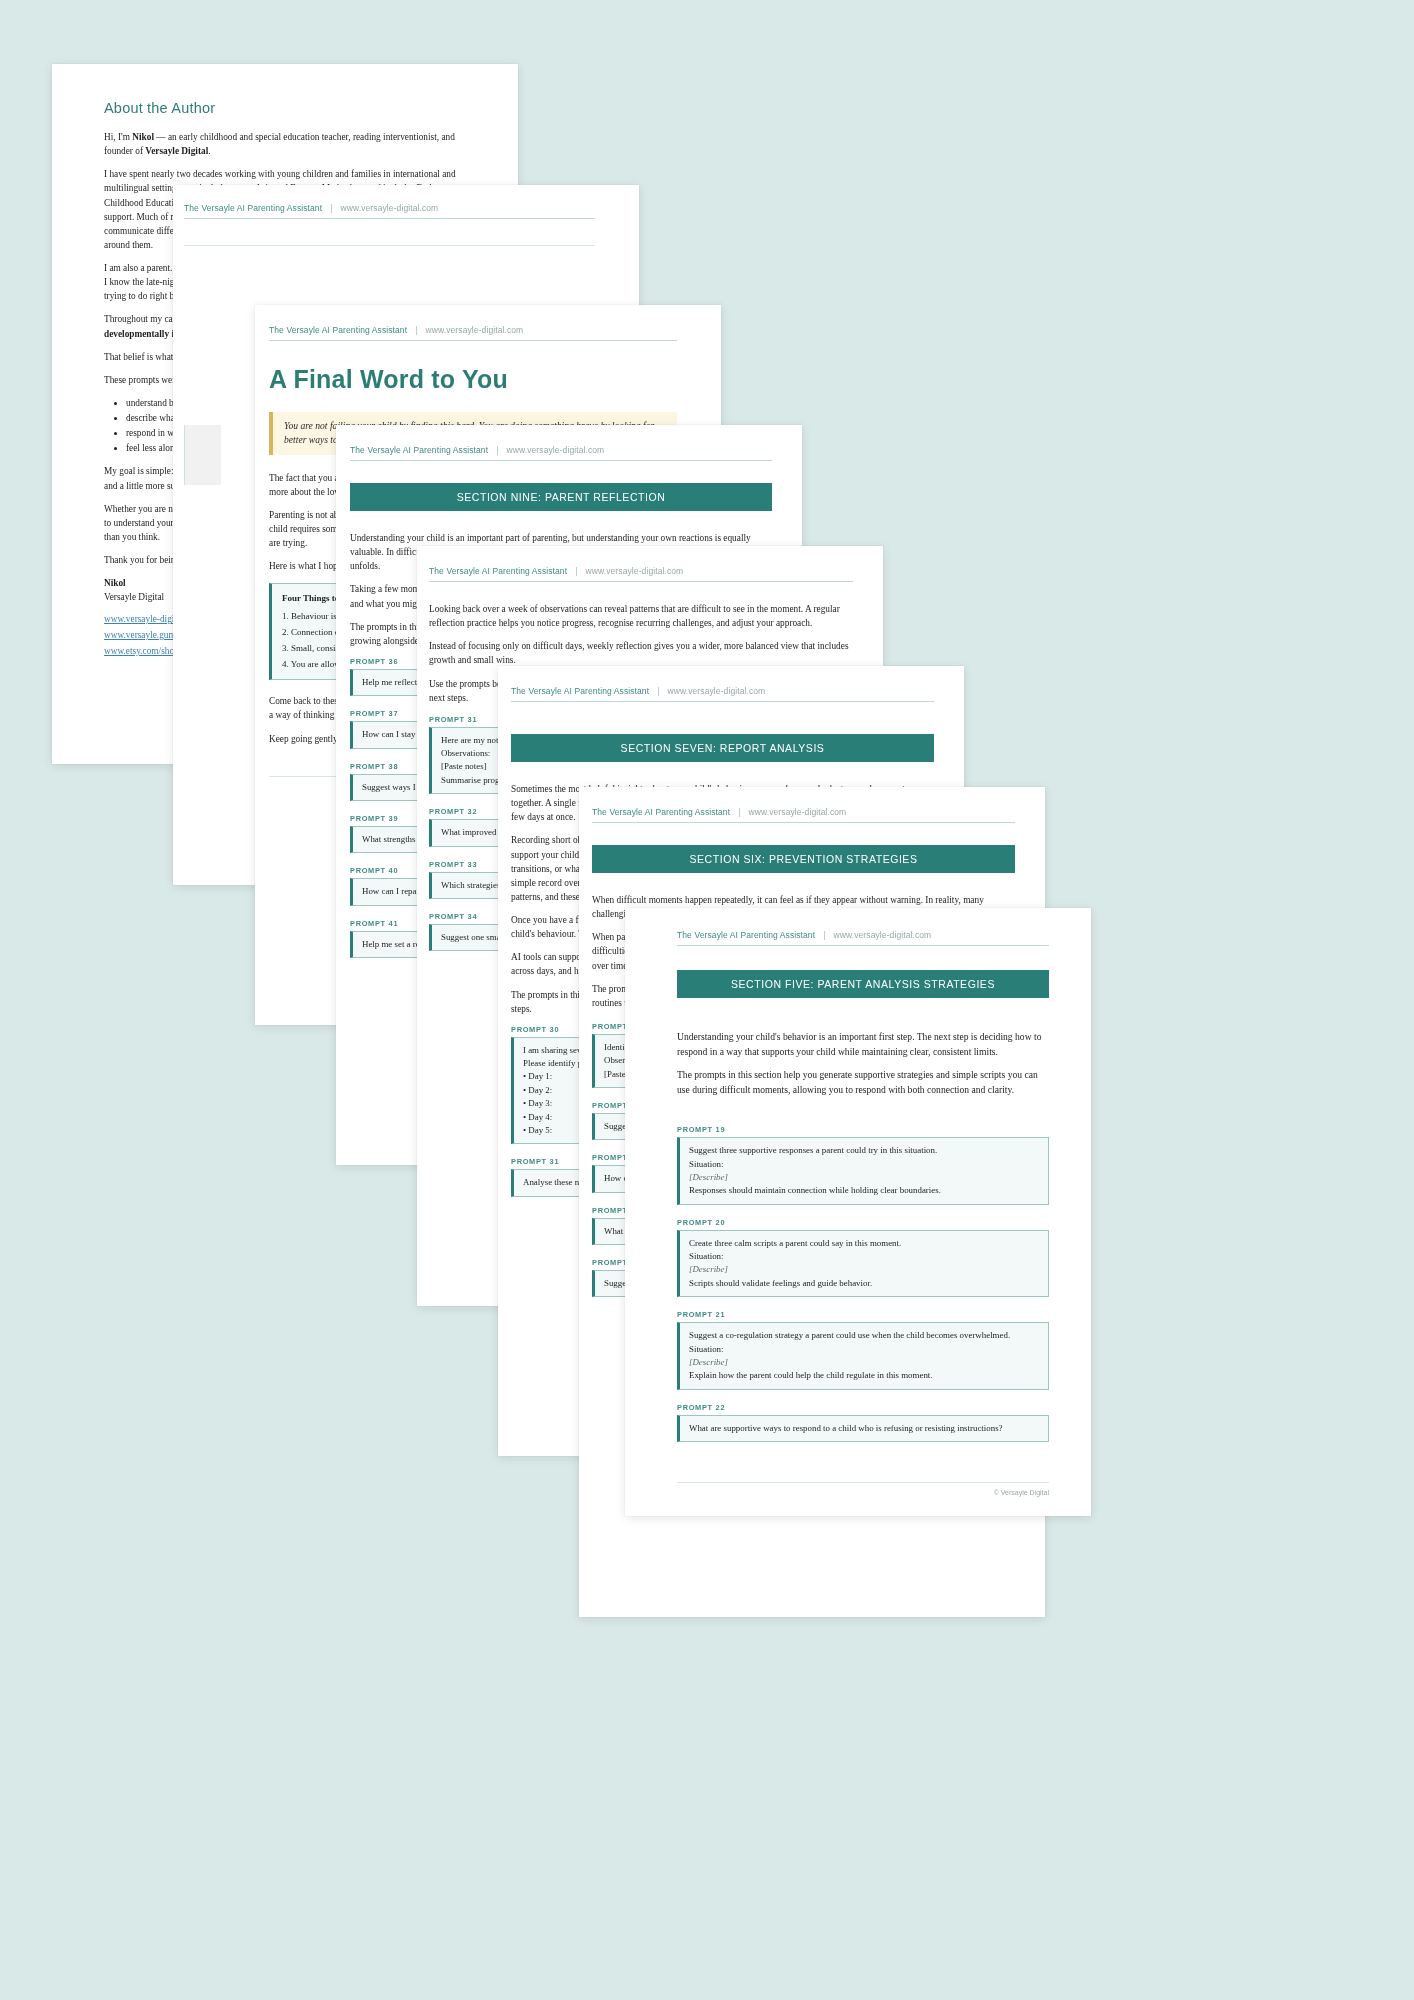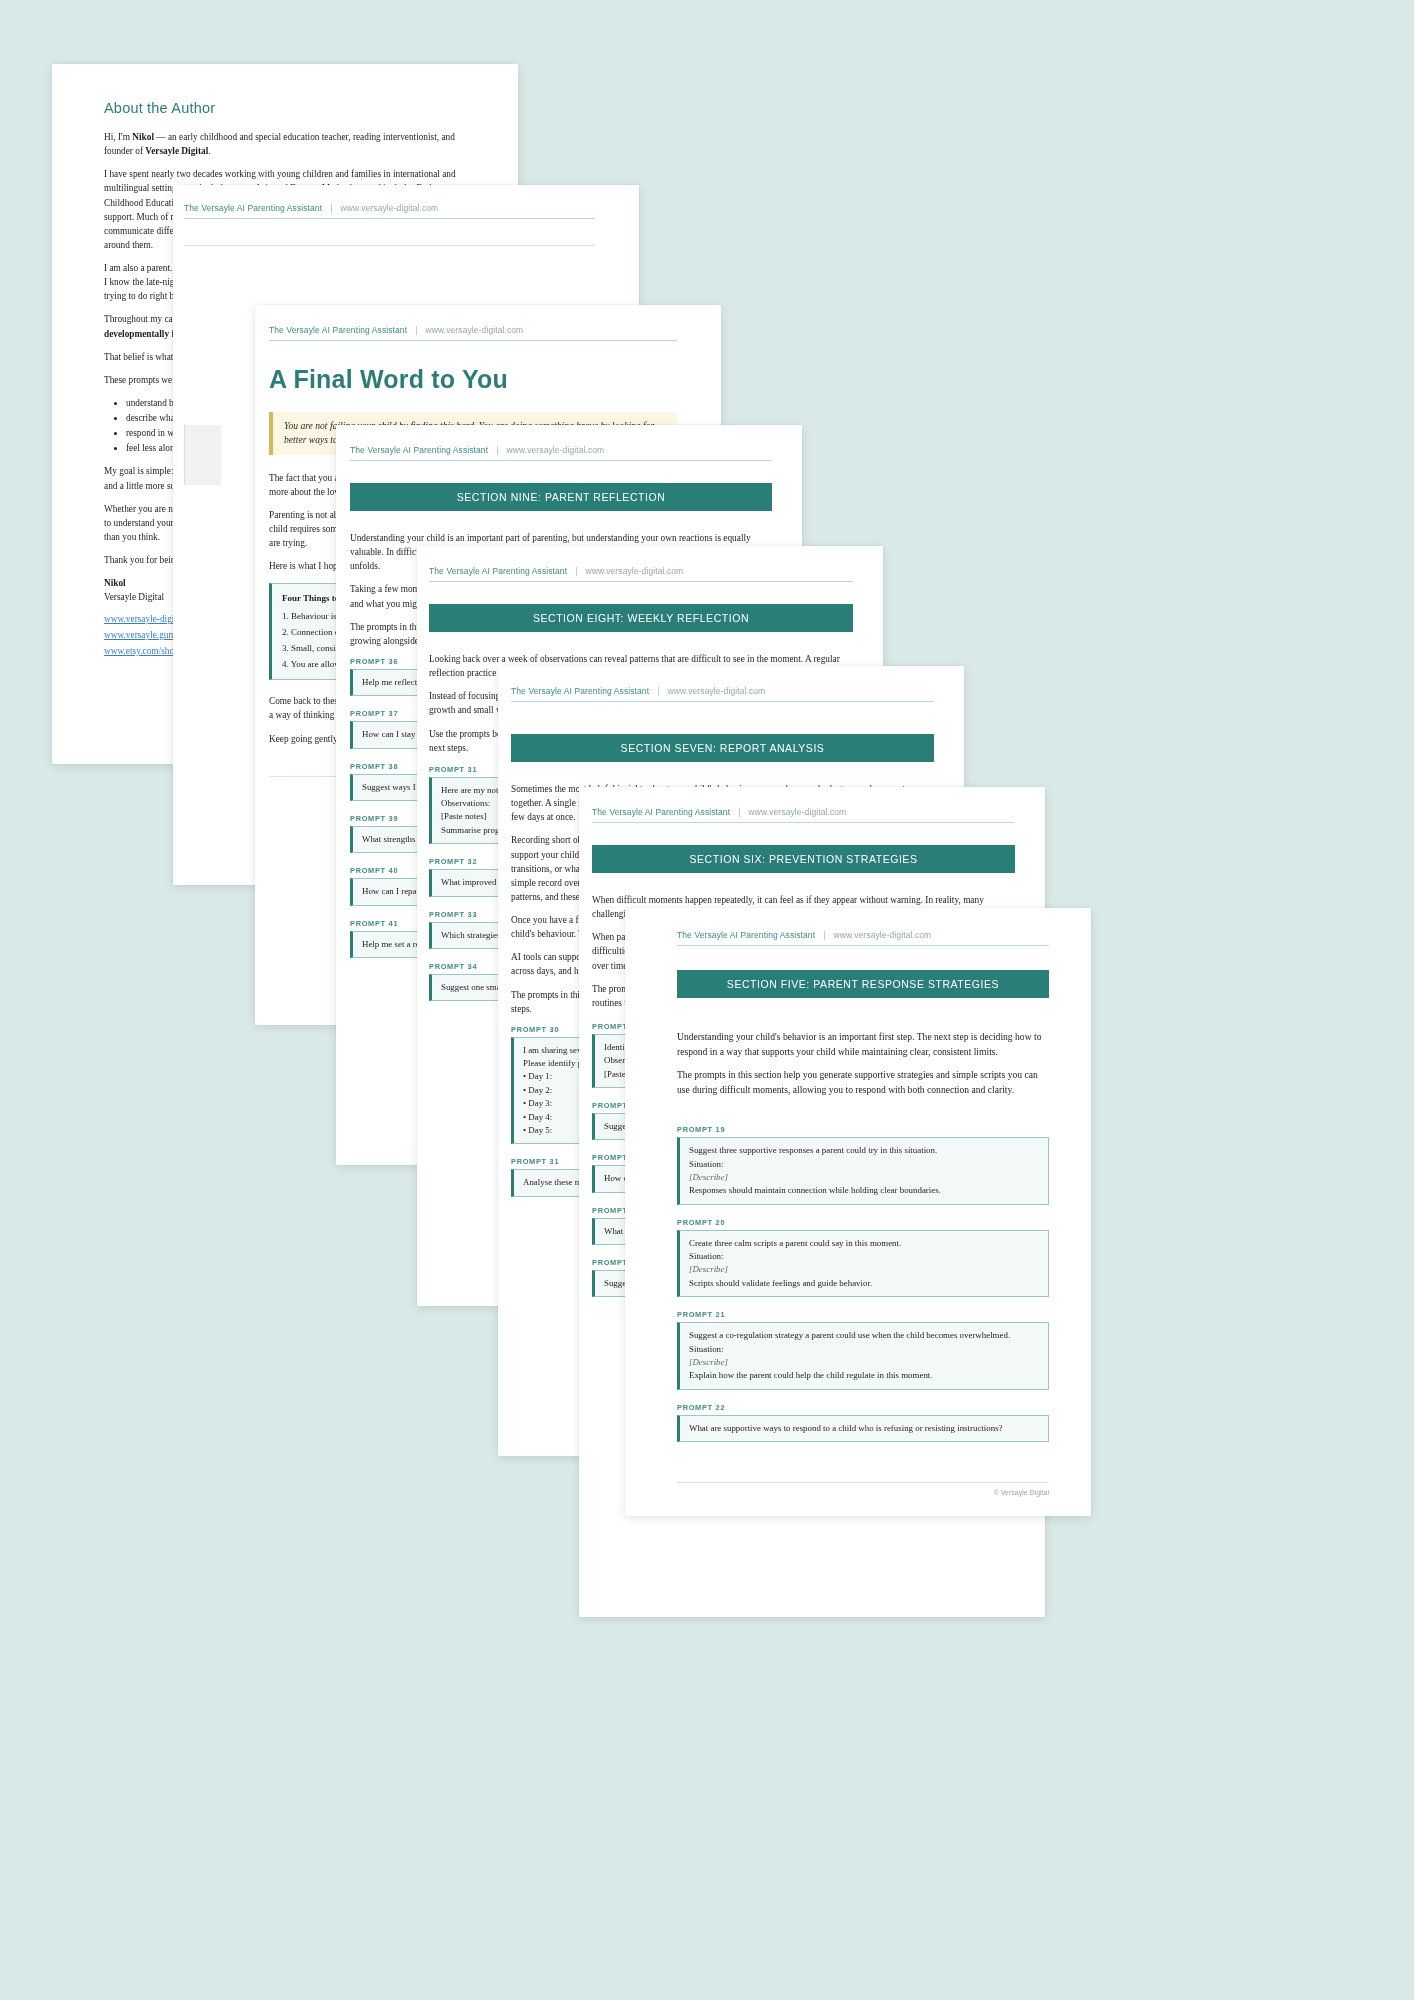--- a/index.html
+++ b/index.html
@@ -280,21 +280,20 @@
     </div>
   </div>
 
   <div class="page" id="p5">
     <div class="pad">
       <div class="runhead">
         <span>The Versayle AI Parenting Assistant</span>
         <span class="sep">|</span>
         <span class="url">www.versayle-digital.com</span>
       </div>
-      <div class="banner" style="margin-top:22px;">SECTION EIGHT: WEEKLY REFLECTION</div>
       <div class="body-serif" style="margin-top:20px;">
         <p>Looking back over a week of observations can reveal patterns that are difficult to see in the moment. A regular reflection practice helps you notice progress, recognise recurring challenges, and adjust your approach.</p>
         <p>Instead of focusing only on difficult days, weekly reflection gives you a wider, more balanced view that includes growth and small wins.</p>
         <p>Use the prompts below at the end of each week to summarise what you noticed and decide on one or two gentle next steps.</p>
       </div>
       <div style="margin-top:10px;">
         <div class="prompt-label">PROMPT 31</div>
         <div class="prompt-box" style="white-space:pre-line;">Here are my notes from this week. Please summarise the patterns you notice.
 Observations:
 [Paste notes]
@@ -371,21 +370,21 @@
     </div>
   </div>
 
   <div class="page" id="p8">
     <div class="pad">
       <div class="runhead">
         <span>The Versayle AI Parenting Assistant</span>
         <span class="sep">|</span>
         <span class="url">www.versayle-digital.com</span>
       </div>
-      <div class="banner" style="margin-top:24px;">SECTION FIVE: PARENT RESPONSE STRATEGIES</div>
+      <div class="banner" style="margin-top:24px;">SECTION FIVE: PARENT ANALYSIS STRATEGIES</div>
       <div class="body-serif" style="margin-top:32px;font-size:9.6px;">
         <p>Understanding your child's behavior is an important first step. The next step is deciding how to respond in a way that supports your child while maintaining clear, consistent limits.</p>
         <p>The prompts in this section help you generate supportive strategies and simple scripts you can use during difficult moments, allowing you to respond with both connection and clarity.</p>
       </div>
 
       <div style="margin-top:28px;">
         <div class="prompt-label">PROMPT 19</div>
         <div class="prompt-box">
           <div>Suggest three supportive responses a parent could try in this situation.</div>
           <div>Situation:</div>

